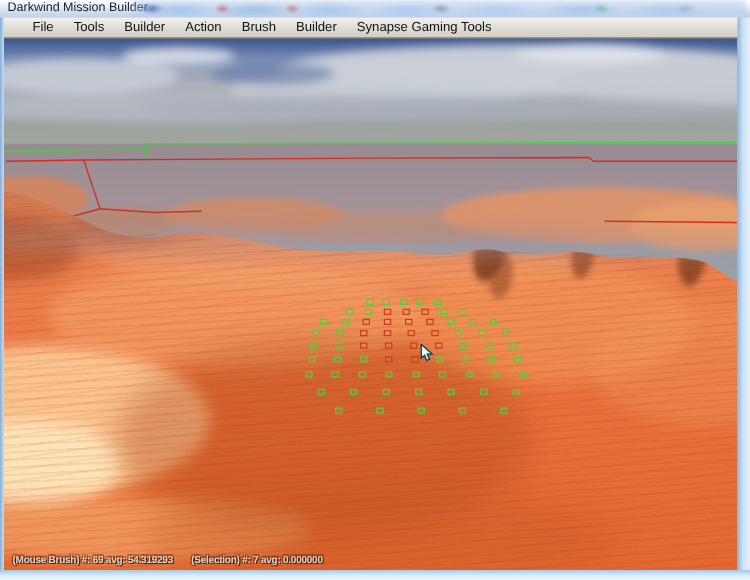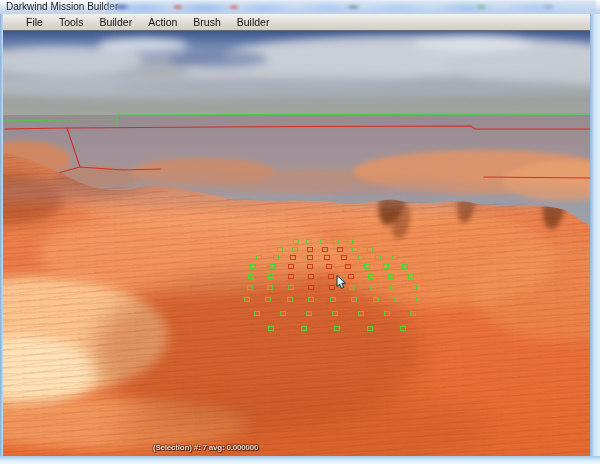--- a/index.html
+++ b/index.html
@@ -79,20 +79,21 @@
     <div class="tabs-glass"></div>
   </div>
 
   <div class="menubar">
       <span class="menu-item">File</span>
       <span class="menu-item">Tools</span>
       <span class="menu-item">Builder</span>
       <span class="menu-item">Action</span>
       <span class="menu-item">Brush</span>
       <span class="menu-item">Builder</span>
+      <span class="menu-item">Synapse Gaming Tools</span>
     </div>
 
   <div class="viewport">
 
     <svg class="scene" viewBox="0 0 587 426" width="587" height="426" preserveAspectRatio="none">
       <defs>
         <linearGradient id="sky" x1="0" y1="0" x2="0" y2="1">
           <stop offset="0" stop-color="#3c5688"></stop>
           <stop offset=".06" stop-color="#50699c"></stop>
           <stop offset=".16" stop-color="#7389b2"></stop>
@@ -264,19 +265,20 @@
         <div class="marker" style="left: 330.5px; top: 295px; border-color: rgb(78, 212, 44);"></div>
         <div class="marker" style="left: 363.5px; top: 295px; border-color: rgb(78, 212, 44);"></div>
         <div class="marker" style="left: 396.5px; top: 295px; border-color: rgb(78, 212, 44);"></div>
       </div>
 
     <svg class="cursor" width="12" height="15" viewBox="0 0 12 15" style="left: 333px; top: 244px;">
       <polygon points="1,0.5 1,11.5 3.6,9.2 5.4,13.4 7.7,12.3 5.9,8.3 9.6,8.1" fill="#bdf0ef" stroke="#10343c" stroke-width="1"></polygon>
       <polygon points="2,2.5 2,9.5 4,7.8 5.9,6.9" fill="#f4ffff" stroke="none"></polygon>
     </svg>
 
+    <span class="status-text status-left">(Mouse Brush) #: 69  avg: 54.319293</span>
     <span class="status-text status-right">(Selection) #: 7  avg: 0.000000</span>
   </div>
 
   <div class="border-left"></div>
   <div class="border-right"></div>
   <div class="border-bottom"></div>
 </div>
 
 </body></html>

